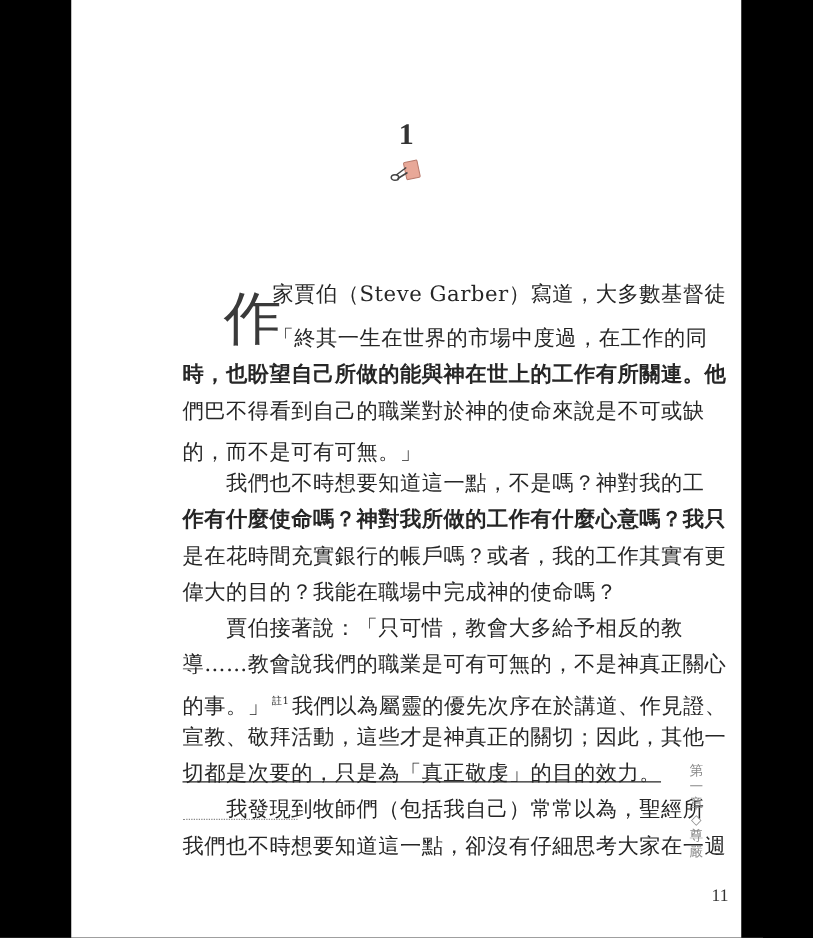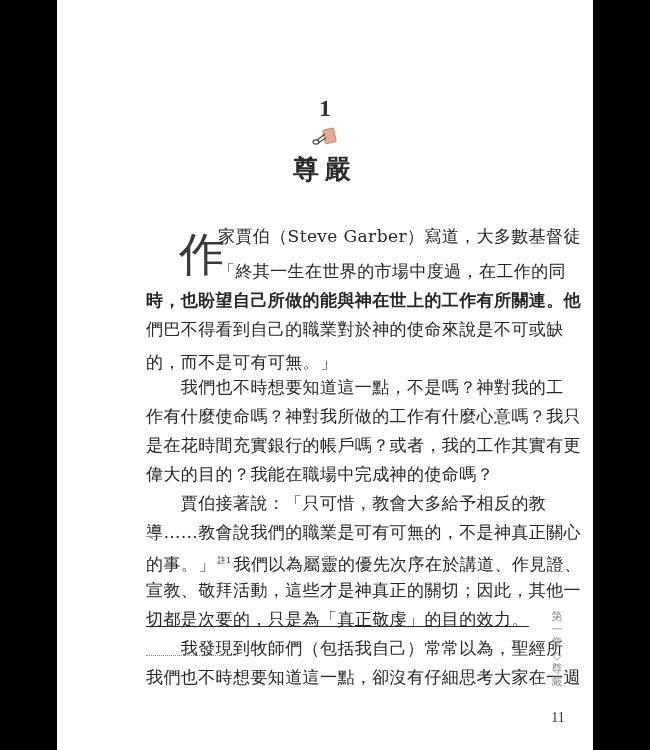--- a/index.html
+++ b/index.html
@@ -115,21 +115,21 @@
       top: 610px;
       width: 16px;
       font-size: 11px;
       line-height: 13px;
       color: #8a8a8a;
       text-align: center;
     }
     .running-head span { display: block; }
     .page-number {
       position: absolute;
-      left: 490px;
+      left: 508px;
       top: 710px;
       width: 22px;
       text-align: center;
       font-family: "Liberation Serif", serif;
       font-size: 14px;
       color: #333;
     }
   </style>
 </head>
 <body>
@@ -140,32 +140,31 @@
 <div class="page">
 
   <div class="chapter-number">1</div>
 
   <svg class="clip-icon" viewBox="0 0 28 22">
     <rect x="13" y="3" width="11" height="14" rx="1" fill="#e8a898" stroke="#b87a6c" stroke-width="0.8" transform="rotate(-12 18 10)"></rect>
     <path d="M14 8 L6 14 M15 12 L7 17" stroke="#444" stroke-width="1.2" fill="none"></path>
     <ellipse cx="5" cy="16" rx="3" ry="2.2" fill="none" stroke="#444" stroke-width="1.2"></ellipse>
   </svg>
 
-  <div class="chapter-title">尊嚴</div>
 
   <div class="body-text">
     <div class="drop-cap">作</div>
 
     <div class="line" style="left:72px; top:0;">家賈伯（Steve Garber）寫道，大多數基督徒</div>
     <div class="line" style="left:72px; top:35px;">「終其一生在世界的市場中度過，在工作的同</div>
     <div class="line" style="top:64px;font-weight:bold;">時，也盼望自己所做的能與神在世上的工作有所關連。他</div>
     <div class="line" style="top:93px;">們巴不得看到自己的職業對於神的使命來說是不可或缺</div>
     <div class="line" style="top:126px;">的，而不是可有可無。」</div>
     <div class="line" style="top:151px;">　　我們也不時想要知道這一點，不是嗎？神對我的工</div>
-    <div class="line" style="top:180px;">作有什麼使命嗎？神對我所做的工作有什麼心意嗎？我只</div>
+    <div class="line" style="top:180px;font-weight:bold;">作有什麼使命嗎？神對我所做的工作有什麼心意嗎？我只</div>
     <div class="line" style="top:209px;">是在花時間充實銀行的帳戶嗎？或者，我的工作其實有更</div>
     <div class="line" style="top:238px;">偉大的目的？我能在職場中完成神的使命嗎？</div>
     <div class="line" style="top:267px;">　　賈伯接著說：「只可惜，教會大多給予相反的教</div>
     <div class="line" style="top:296px;">導……教會說我們的職業是可有可無的，不是神真正關心</div>
     <div class="line" style="top:325px;">
       <span>的事。」</span><span class="sup-note">註1</span><span>我們以為屬靈的優先次序在於講道、作見證、</span>
     </div>
     <div class="line" style="top:354px;">宣教、敬拜活動，這些才是神真正的關切；因此，其他一</div>
     <div class="line" style="top:383px;text-decoration:underline;">切都是次要的，只是為「真正敬虔」的目的效力。</div>
     <div class="line" style="top:412px;">　　我發現到牧師們（包括我自己）常常以為，聖經所</div>

